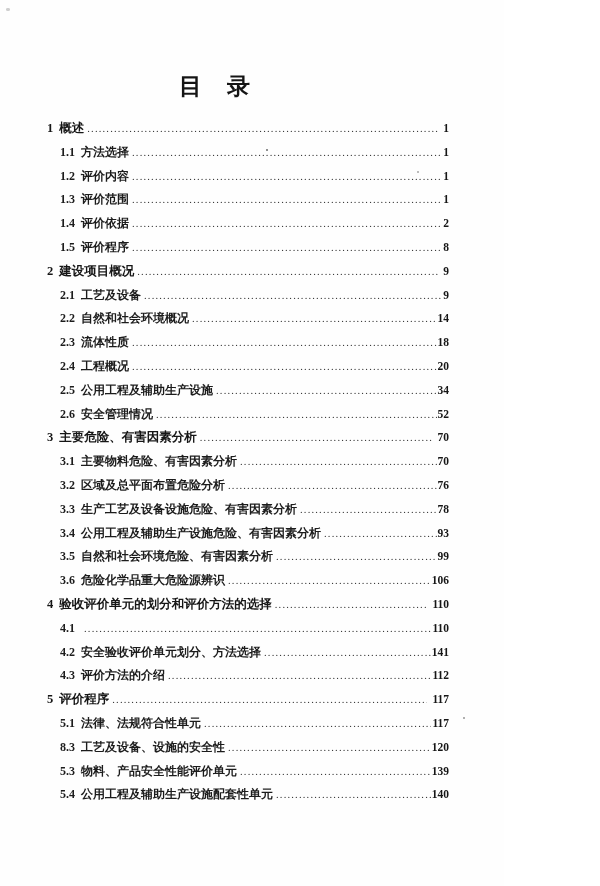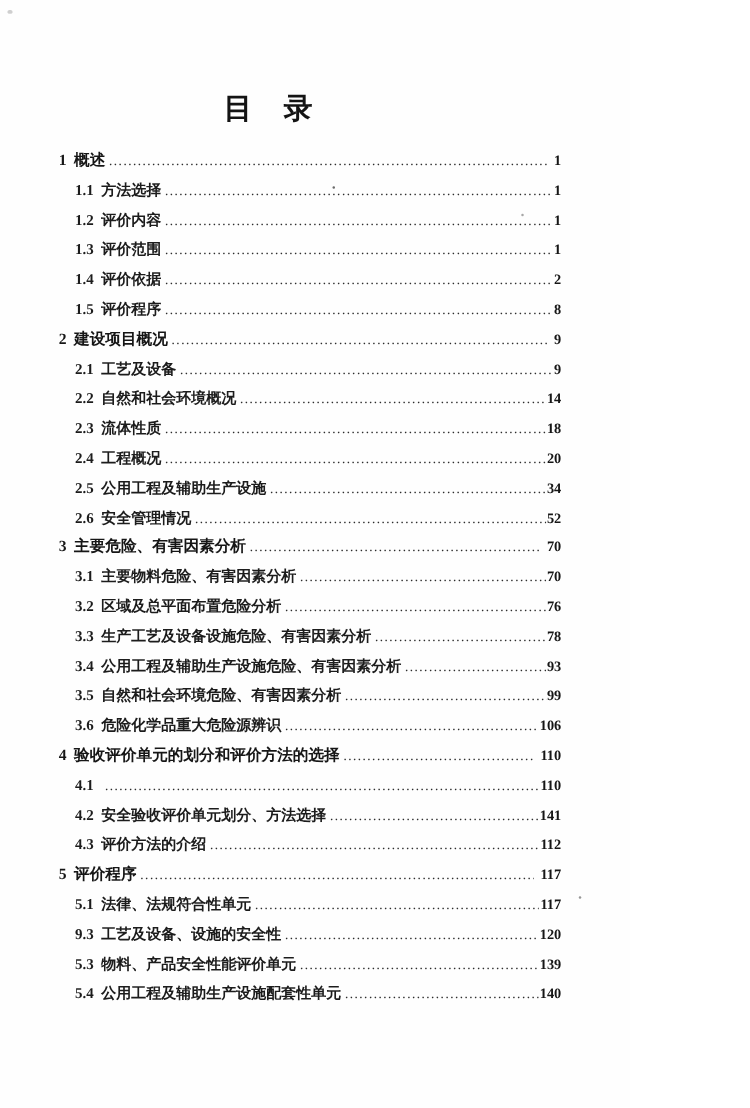--- a/index.html
+++ b/index.html
@@ -224,21 +224,21 @@
     <span class="leader"></span>
     <span class="pagenum">117</span>
   </div>
       <div class="row level2">
     <span class="num">5.1</span>
     <span class="label">法律、法规符合性单元</span>
     <span class="leader"></span>
     <span class="pagenum">117</span>
   </div>
       <div class="row level2">
-    <span class="num">9.3</span>
+    <span class="num">8.3</span>
     <span class="label">工艺及设备、设施的安全性</span>
     <span class="leader"></span>
     <span class="pagenum">120</span>
   </div>
       <div class="row level2">
     <span class="num">5.3</span>
     <span class="label">物料、产品安全性能评价单元</span>
     <span class="leader"></span>
     <span class="pagenum">139</span>
   </div>

